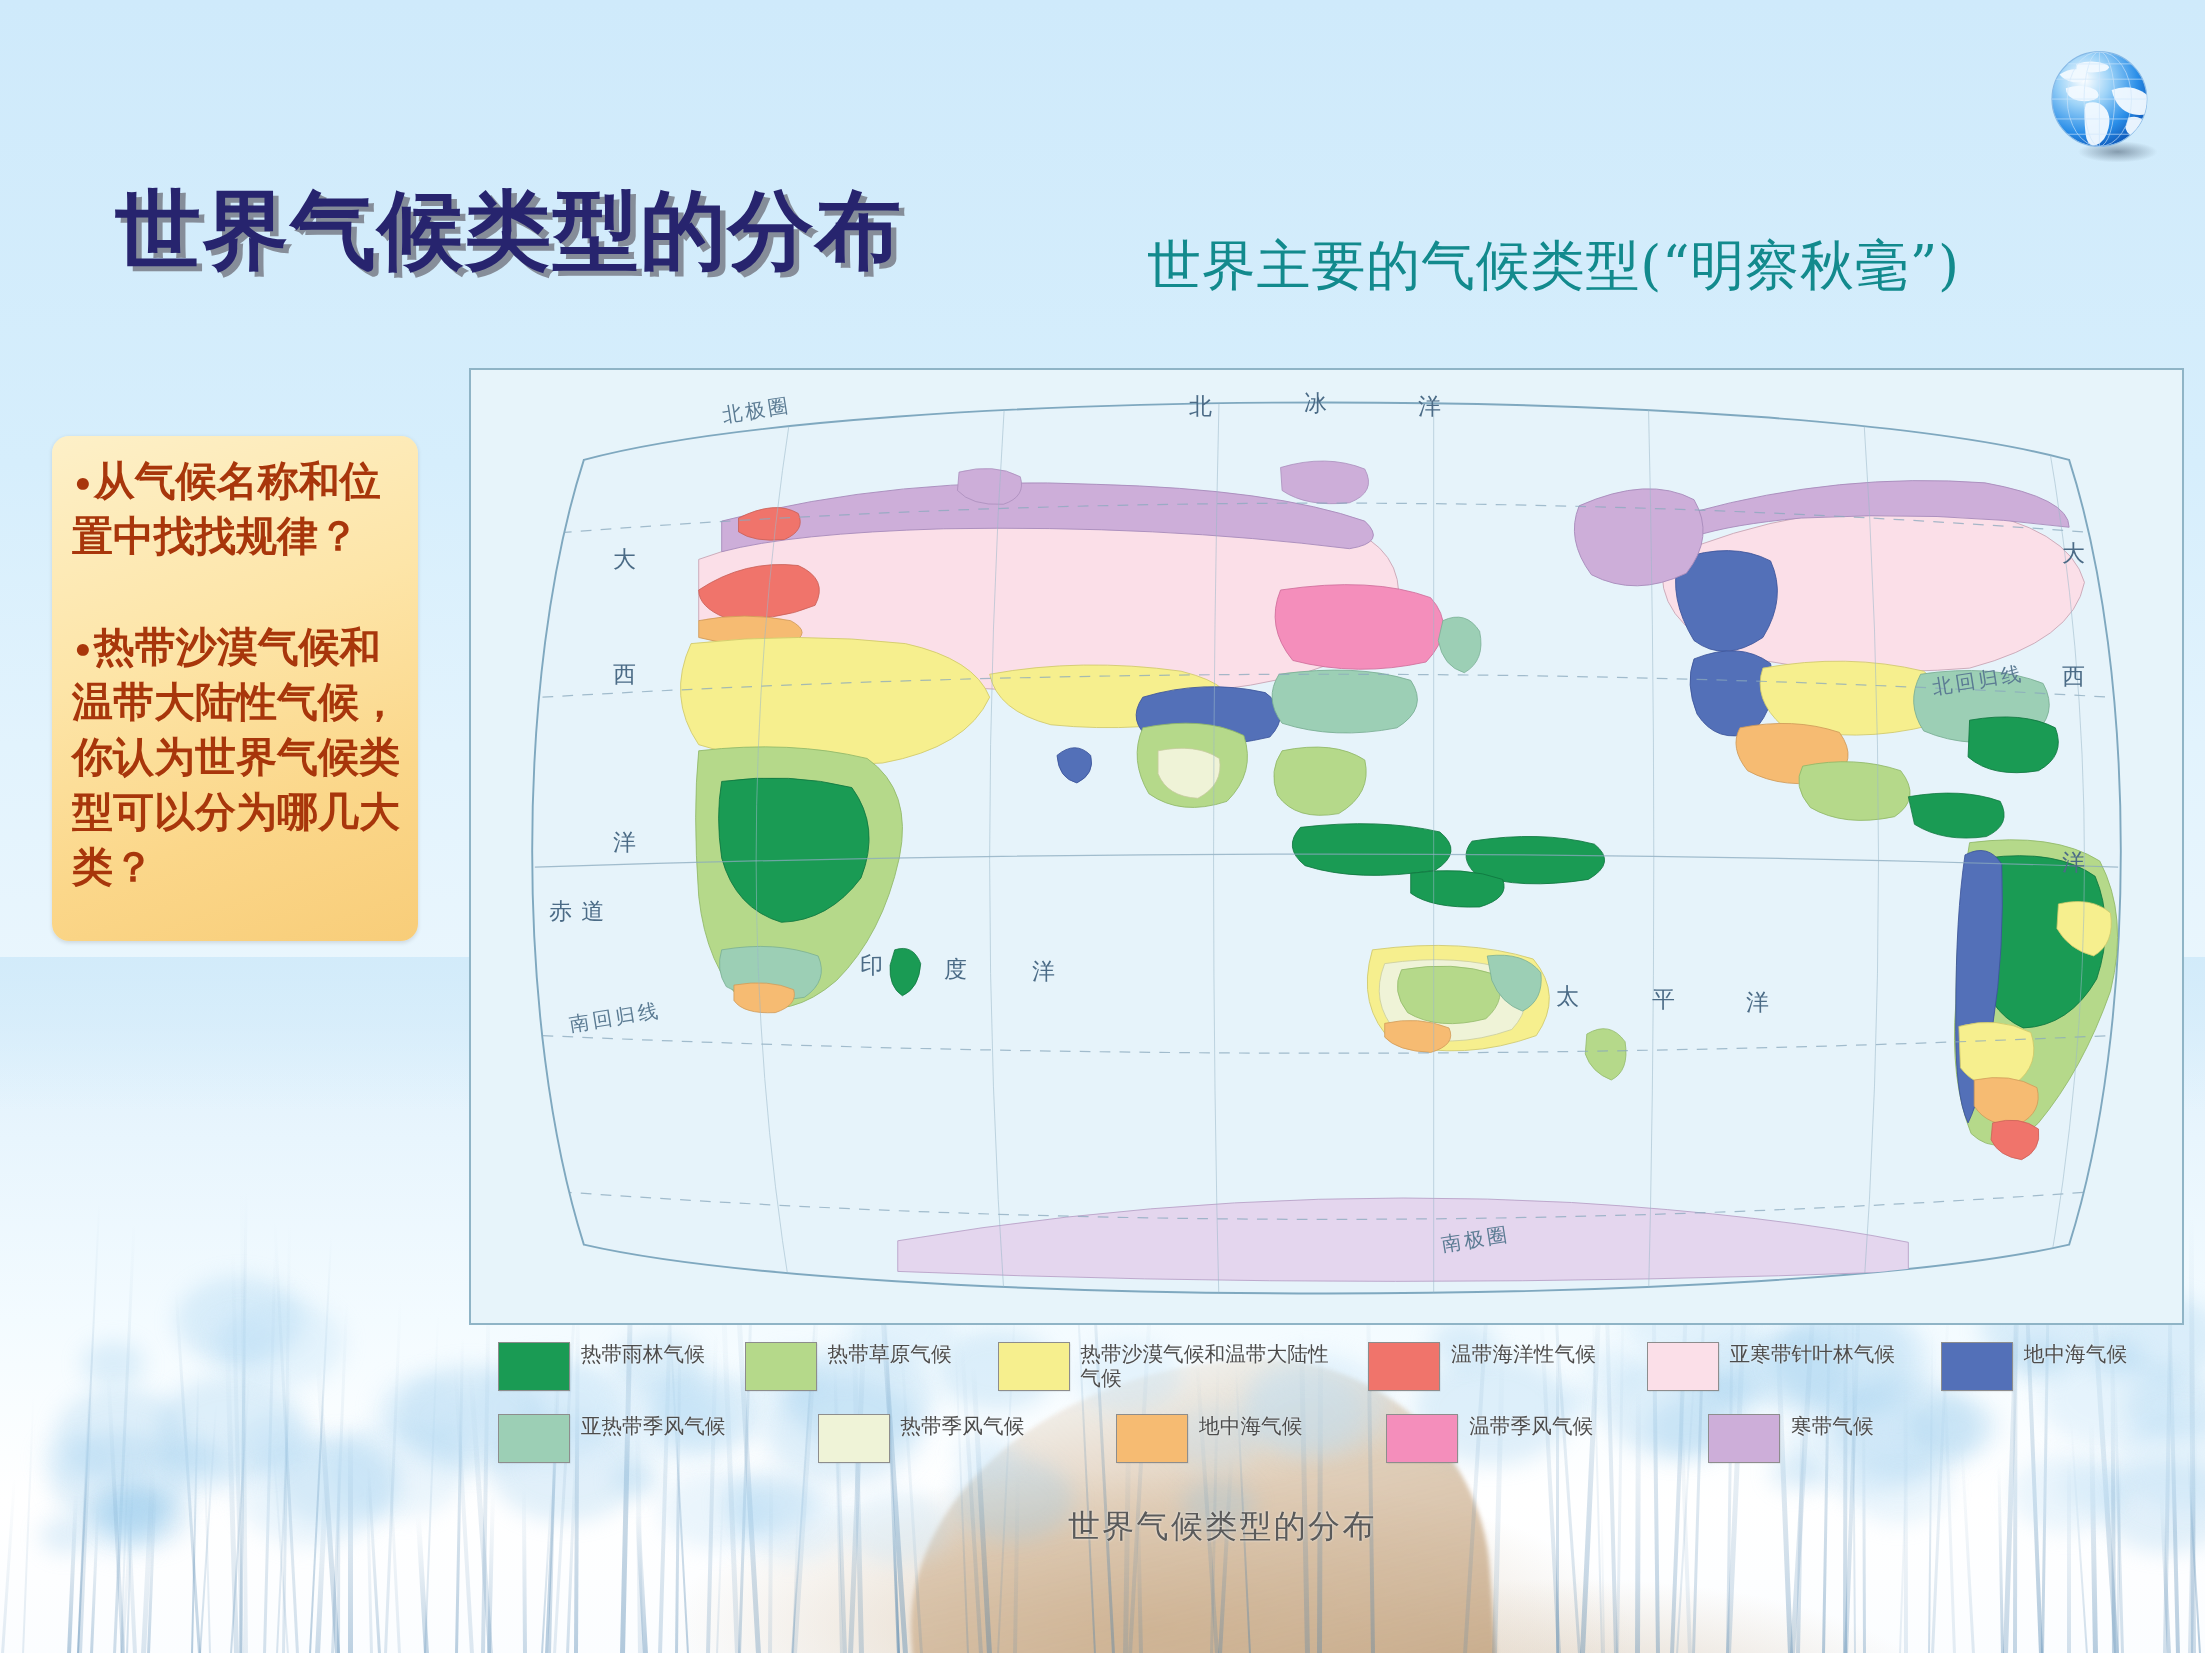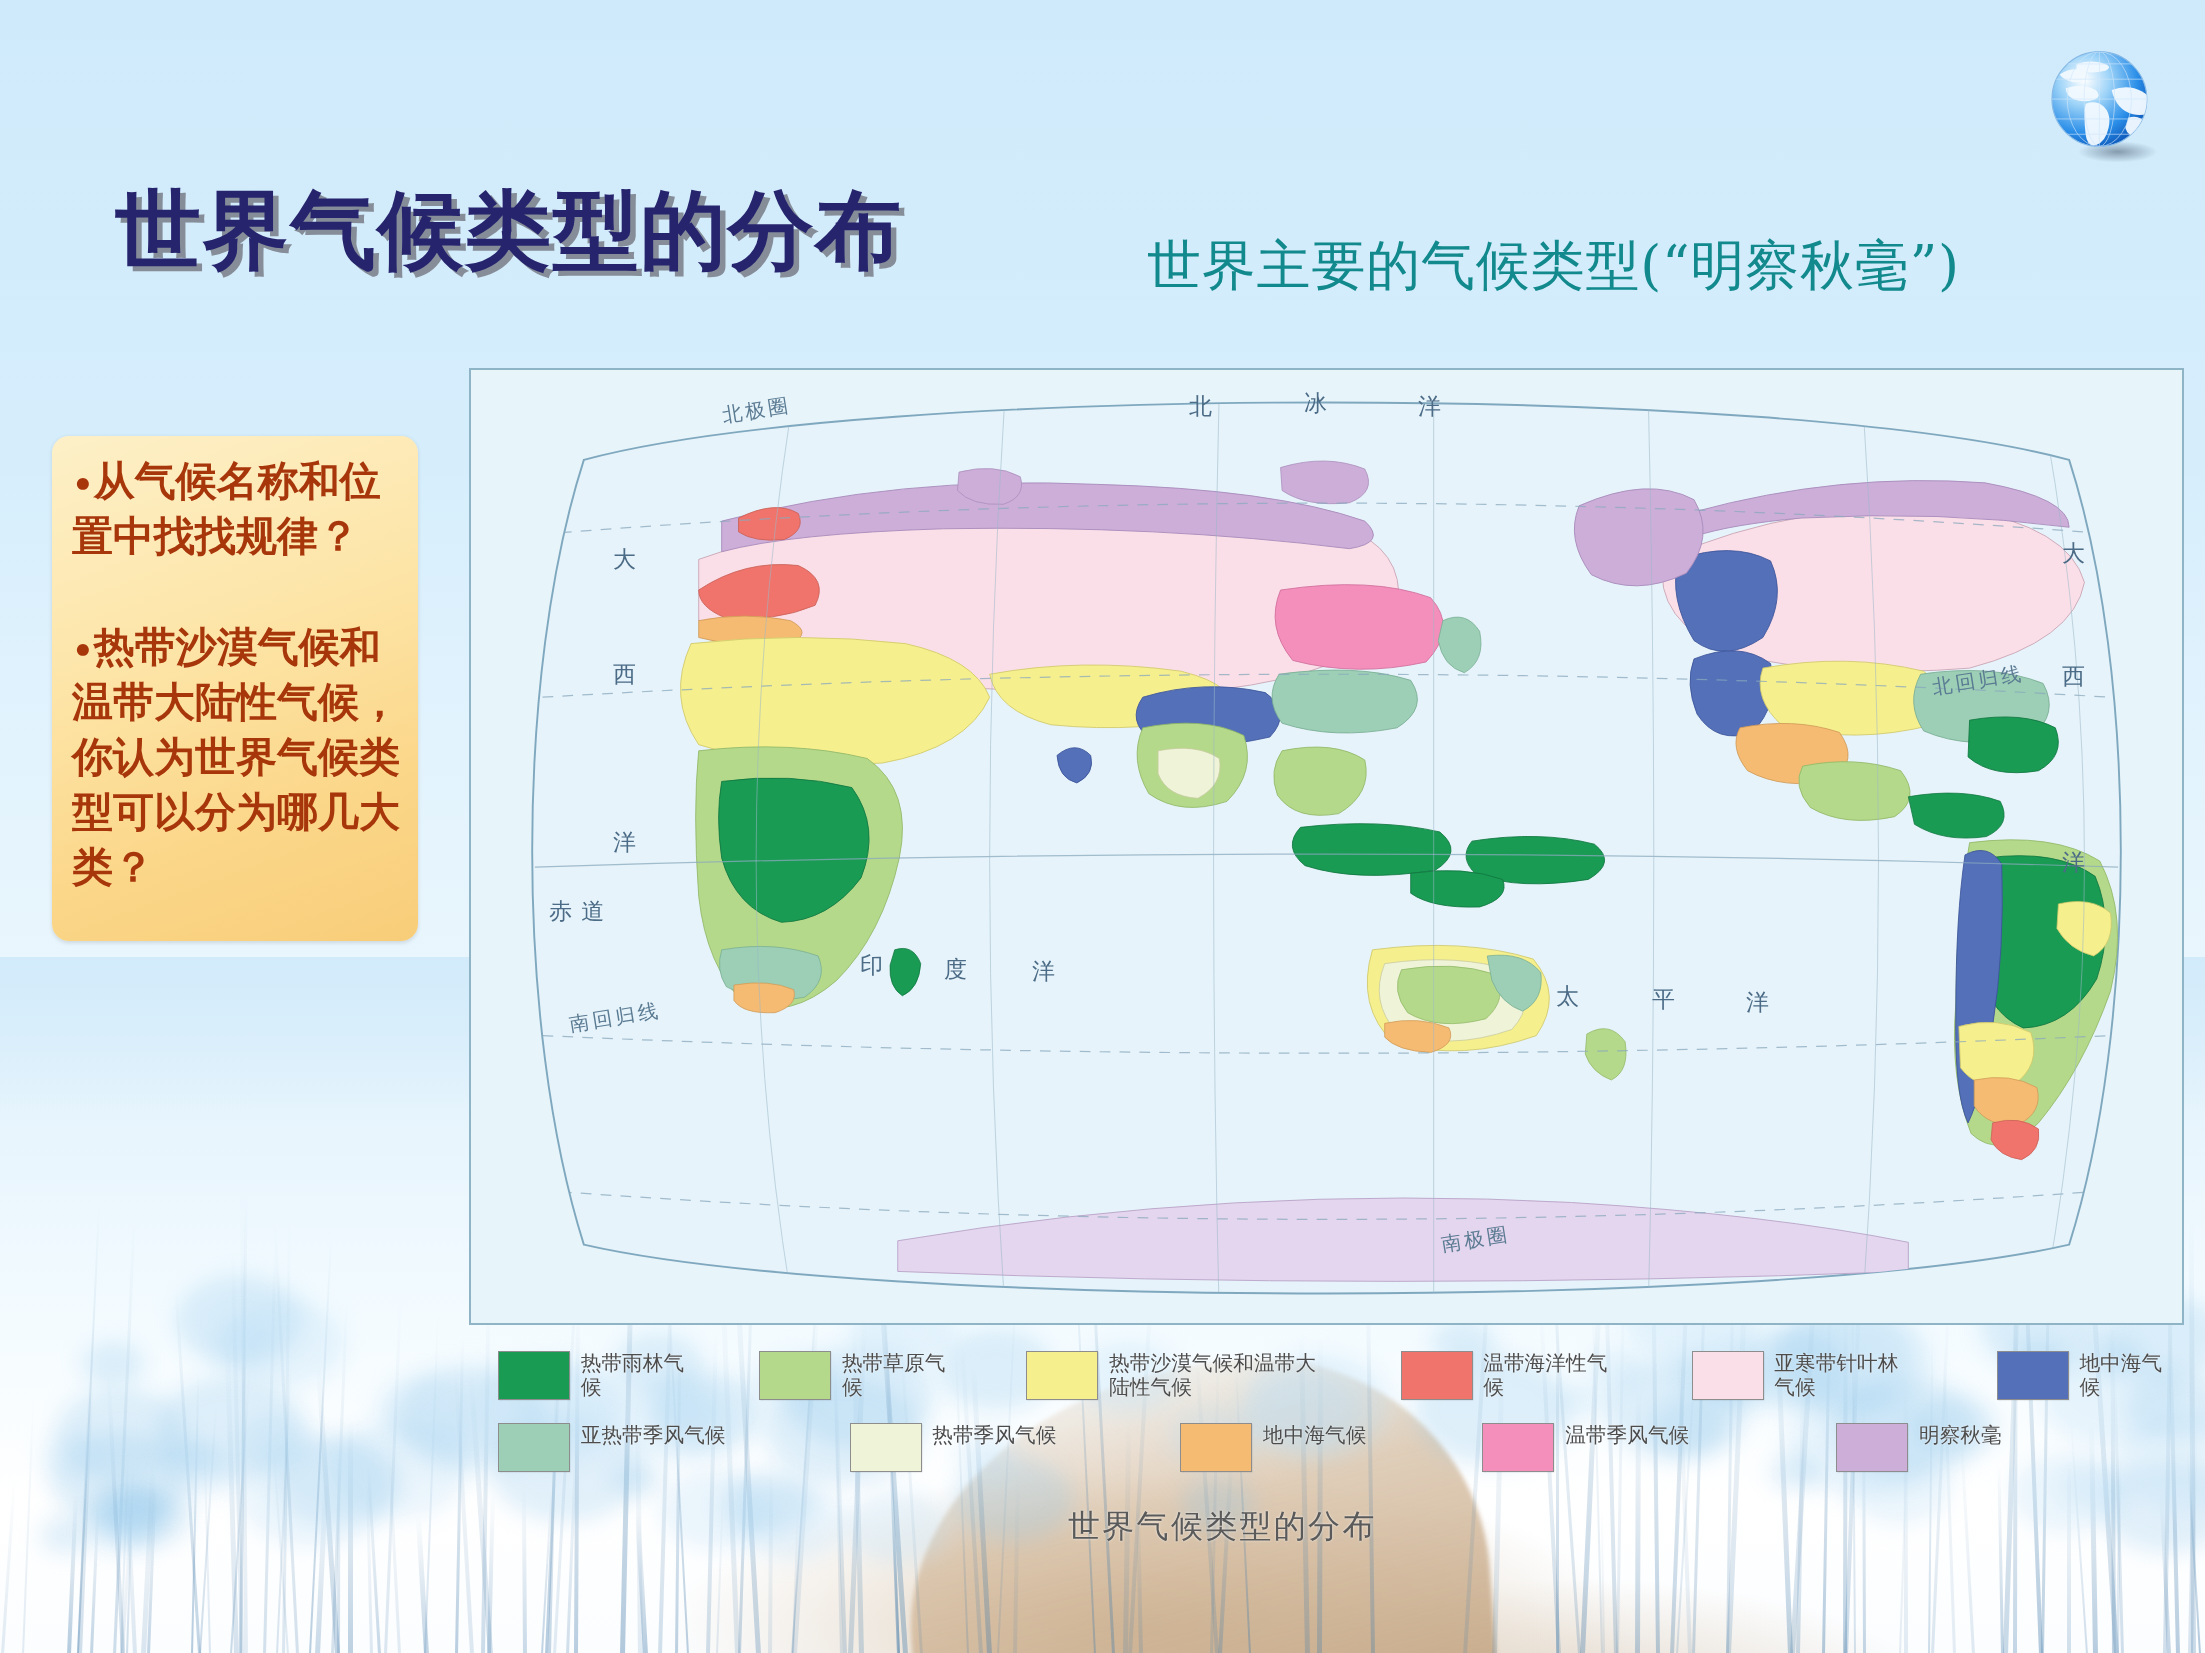--- a/index.html
+++ b/index.html
@@ -55,21 +55,21 @@
   #map-frame{position:absolute;inset:0;background:#e7f4fa;
     border:2.3px solid #8fb4c6;}
   #map-ocean{position:absolute;inset:0;overflow:hidden;}
   .maplbl{position:absolute;color:#4b6b86;font-size:23px;letter-spacing:9.2px;
      font-family:"DejaVu Sans","Liberation Sans",sans-serif;white-space:nowrap;}
   .maplbl.small{font-size:20px;letter-spacing:3.1px;color:#5b7b93;}
   .maplbl.tilt{transform:rotate(-9deg);}
 
   
   #legend{position:absolute;left:498px;top:1342px;width:1669px;height:145px;}
-  .legend-row{position:absolute;left:0;width:1669px;height:67px;display:flex;align-items:center;gap:32px;}
+  .legend-row{position:absolute;left:0;width:1669px;height:67px;display:flex;align-items:flex-start;}
   .legend-item{display:flex;align-items:flex-start;}
   .swatch{width:70px;height:47px;border:1.5px solid #8d8d8d;box-shadow:0.8px 0.8px 1.5px rgba(0,0,0,.18);flex:none;}
   .legend-label{margin-left:10.7px;color:#4c4c4c;font-size:20.7px;line-height:1.18;
      font-family:"DejaVu Sans","Liberation Sans",sans-serif;
      text-shadow:0 0 1.5px rgba(255,255,255,.9);max-width:253px;}
   #map-caption{position:absolute;left:1068px;top:1505px;font-size:32px;color:#5a5a5a;
      letter-spacing:2.3px;font-family:"DejaVu Sans","Liberation Sans",sans-serif;
      text-shadow:0 0 2.3px rgba(255,255,255,.85);white-space:nowrap;}
 </style>
 </head>
@@ -518,18 +518,18 @@
       <div class="legend-item" style="margin-left: 92px;">
         <div class="swatch" style="background: rgb(246, 187, 114);"></div>
         <div class="legend-label">地中海气候</div>
       </div>
       <div class="legend-item" style="margin-left: 84px;">
         <div class="swatch" style="background: rgb(244, 142, 187);"></div>
         <div class="legend-label">温带季风气候</div>
       </div>
       <div class="legend-item" style="margin-left: 115px;">
         <div class="swatch" style="background: rgb(205, 174, 217);"></div>
-        <div class="legend-label">明察秋毫</div>
+        <div class="legend-label">寒带气候</div>
       </div>
     </div>
 </div>
 <div id="map-caption">世界气候类型的分布</div>
 
 
 </body></html>

